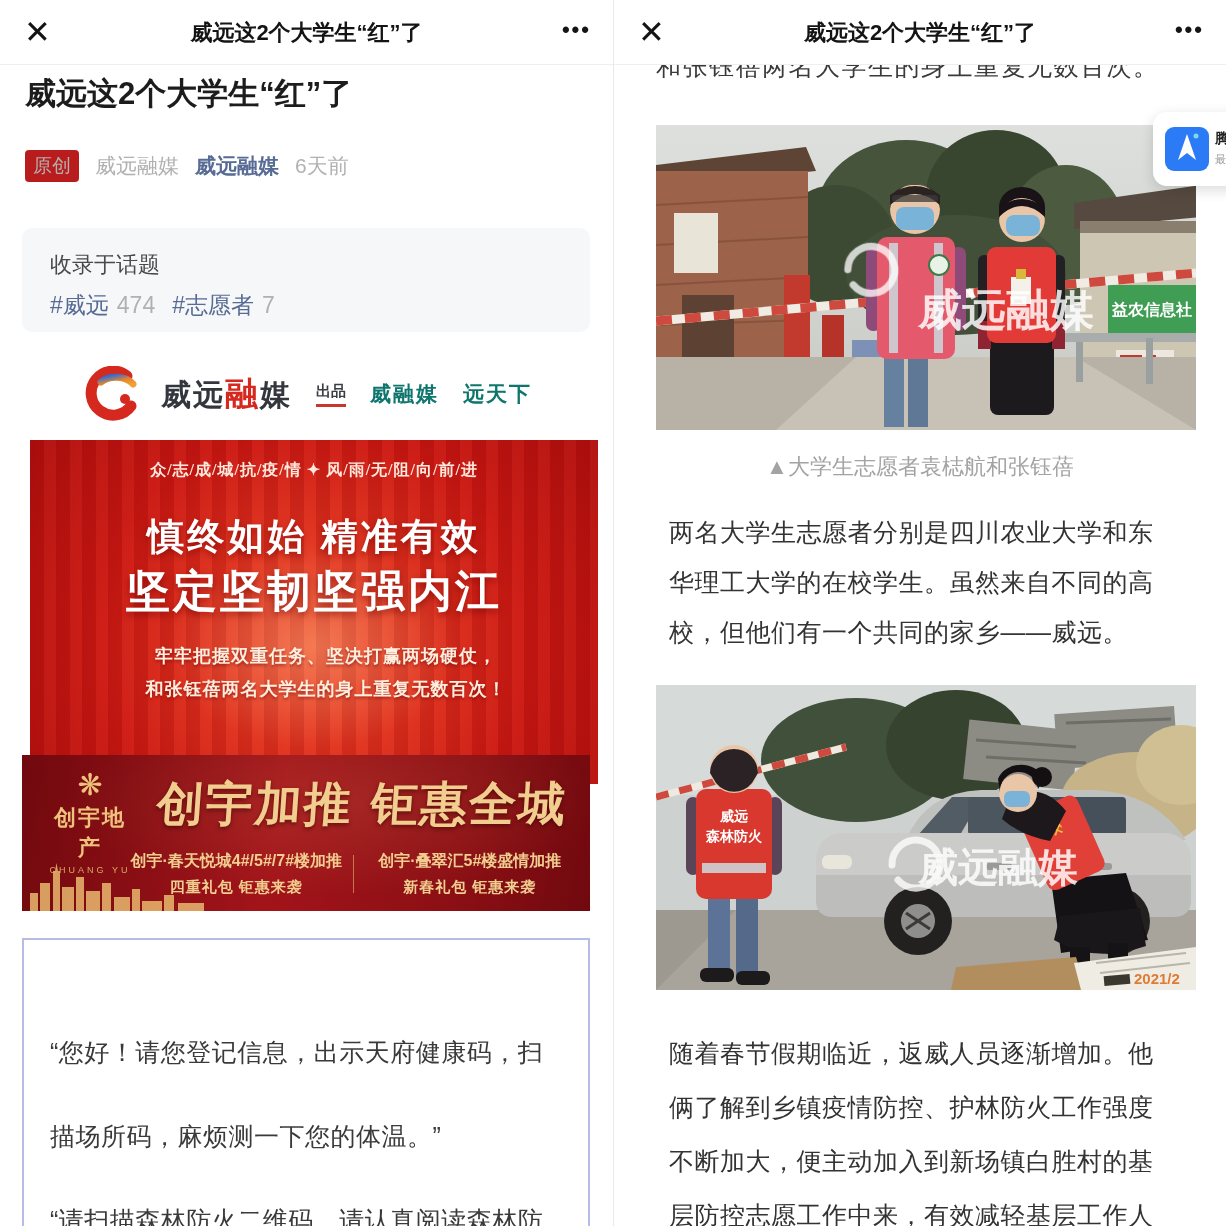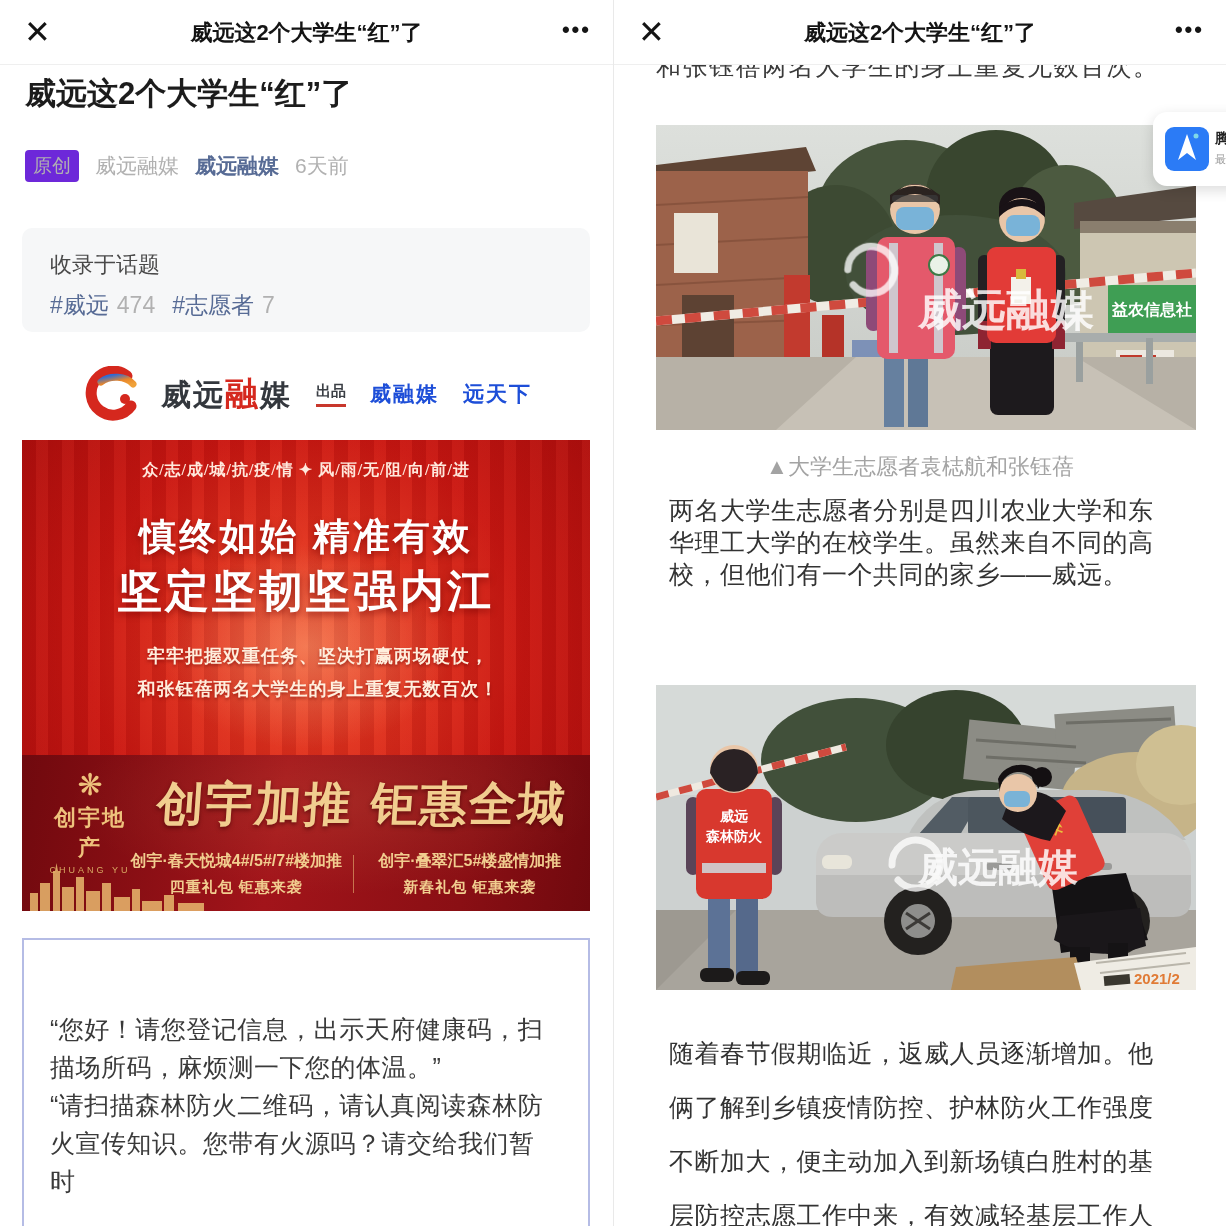--- a/index.html
+++ b/index.html
@@ -15,40 +15,40 @@
             border-bottom:1px solid #efefef; z-index:30; }
   .appbar .close { position:absolute; left:24px; top:14px; font-size:32px; font-weight:400; color:#141414; line-height:36px; }
   .appbar .title { position:absolute; left:70px; right:70px; top:0; height:65px; line-height:65px;
                    text-align:center; font-size:22px; font-weight:bold; color:#141414; white-space:nowrap; overflow:hidden; }
   .appbar .more { position:absolute; right:22px; top:10px; font-size:22px; font-weight:bold; color:#141414;
                   letter-spacing:2px; line-height:40px; }
 
   
   .art-title { position:absolute; top:73px; left:25px; right:20px; font-size:31px; font-weight:bold; color:#1c1c1c; }
   .byline { position:absolute; top:150px; left:25px; display:flex; align-items:center; gap:16px; font-size:21px; }
-  .badge-original { background:#6d28d9; color:#b1b1b1; font-size:19px; padding:3px 8px; border-radius:4px; }
+  .badge-original { background:#b91c1c; color:#b1b1b1; font-size:19px; padding:3px 8px; border-radius:4px; }
   .byline .gray { color:#b1b1b1; }
   .byline .link { color:#576b95; font-weight:bold; }
 
   .topic-card { position:absolute; top:228px; left:22px; width:568px; height:104px; background:#f6f7f8; border-radius:10px; }
   .topic-card .head { position:absolute; top:22px; left:28px; font-size:22px; color:#4a4a4a; }
   .topic-card .tags { position:absolute; top:62px; left:28px; font-size:23px; display:flex; gap:17px; }
   .topic-card .tag { color:#576b95; }
   .topic-card .cnt { color:#b1b1b1; margin-left:8px; }
 
   
   .publisher { position:absolute; top:366px; left:0; right:0; display:flex; align-items:center; justify-content:center; gap:18px; }
   .pub-name { font-size:30px; font-weight:bold; color:#33373d; letter-spacing:2px; }
   .pub-name .red { color:#d5281e; font-size:33px; }
   .pub-chupin { font-size:15px; font-weight:bold; color:#3b3f45; border-bottom:3px solid #c8372c; padding-bottom:3px; margin:0 6px; }
-  .pub-slogan { font-size:21px; font-weight:bold; color:#1d4ed8; letter-spacing:2px; }
+  .pub-slogan { font-size:21px; font-weight:bold; color:#0f766e; letter-spacing:2px; }
   .pub-slogan span+span { margin-left:24px; }
 
   
-  .banner1 { position:absolute; top:440px; left:22px; width:568px; height:344px; overflow:hidden;
+  .banner1 { position:absolute; top:440px; left:30px; width:568px; height:344px; overflow:hidden;
              background:radial-gradient(circle at 50% 60%, #ef5030 0%, #e03320 30%, #c91713 62%, #ad0e0e 100%); }
   .banner1 .tex { position:absolute; inset:0;
              background:repeating-linear-gradient(90deg, rgba(140,10,5,.18) 0 14px, rgba(255,120,80,.07) 14px 26px); }
   .banner1 .glow { position:absolute; left:24%; top:30%; width:52%; height:60%;
              background:radial-gradient(ellipse at center, rgba(255,210,160,.30), rgba(255,120,60,0) 70%); }
   .banner1 .tagline { position:absolute; top:20px; left:0; right:0; text-align:center; font-size:16px;
              color:#ffe9dd; letter-spacing:1px; font-weight:bold; font-family:"Liberation Serif","DejaVu Serif",serif; }
   .banner1 .l1 { position:absolute; top:72px; left:0; right:0; text-align:center; font-size:37px; font-weight:bold;
              color:#fff; letter-spacing:3px; text-shadow:0 3px 6px rgba(110,0,0,.55); }
   .banner1 .l2 { position:absolute; top:122px; left:0; right:0; text-align:center; font-size:44px; font-weight:bold;
@@ -71,33 +71,33 @@
   .b2-offers { position:absolute; left:100px; right:6px; top:96px; display:flex; }
   .b2-offers .col { flex:1; text-align:center; color:#f1cd8f; font-weight:bold; }
   .b2-offers .o1 { font-size:16px; }
   .b2-offers .o2 { font-size:15px; margin-top:6px; letter-spacing:1px; }
   .b2-div { width:1px; background:rgba(238,194,124,.55); margin:4px 2px; }
   .b2-skyline { position:absolute; left:6px; bottom:0; }
 
   
   .quote-box { position:absolute; top:938px; left:22px; width:568px; height:300px;
                border:2px solid #b5bce5; background:#fff; padding:70px 30px 0 26px; }
-  .quote-box p { font-size:25px; line-height:38px; color:#3a3a3a; letter-spacing:0.5px; }
+  .quote-box p { font-size:25px; line-height:84px; color:#3a3a3a; letter-spacing:0.5px; }
 
   
   .clip-line { position:absolute; top:65px; left:42px; right:6px; height:33px; overflow:hidden; z-index:5; }
   .clip-line span { display:block; margin-top:-15px; font-size:25px; color:#3a3a3a; letter-spacing:1.5px; white-space:nowrap; }
 
   .photo { position:absolute; left:42px; width:540px; height:305px; overflow:hidden; background:#cfd2cf; }
   .photo1 { top:125px; }
   .photo2 { top:685px; }
 
   .caption { position:absolute; top:452px; left:0; right:0; text-align:center; font-size:22px; color:#a3a3a3; }
   .para { position:absolute; left:55px; width:504px; font-size:25px; color:#333; letter-spacing:0.5px; }
-  .para1 { top:494px; line-height:32px; }
+  .para1 { top:507px; line-height:50px; }
   .para2 { top:1026px; line-height:54px; }
 
   
   .float-widget { position:absolute; top:112px; left:539px; width:100px; height:74px; background:#fff;
                   border-radius:14px; box-shadow:0 4px 14px rgba(0,0,0,.14); z-index:40; }
   .fw-icon { position:absolute; left:12px; top:15px; width:44px; height:44px; border-radius:9px; background:#2b7bf6; }
   .fw-txt1 { position:absolute; left:62px; top:18px; font-size:14px; color:#222; font-weight:bold; white-space:nowrap; }
   .fw-txt2 { position:absolute; left:62px; top:40px; font-size:11px; color:#999; white-space:nowrap; }
 
   .wm { font-weight:bold; opacity:.92; }

